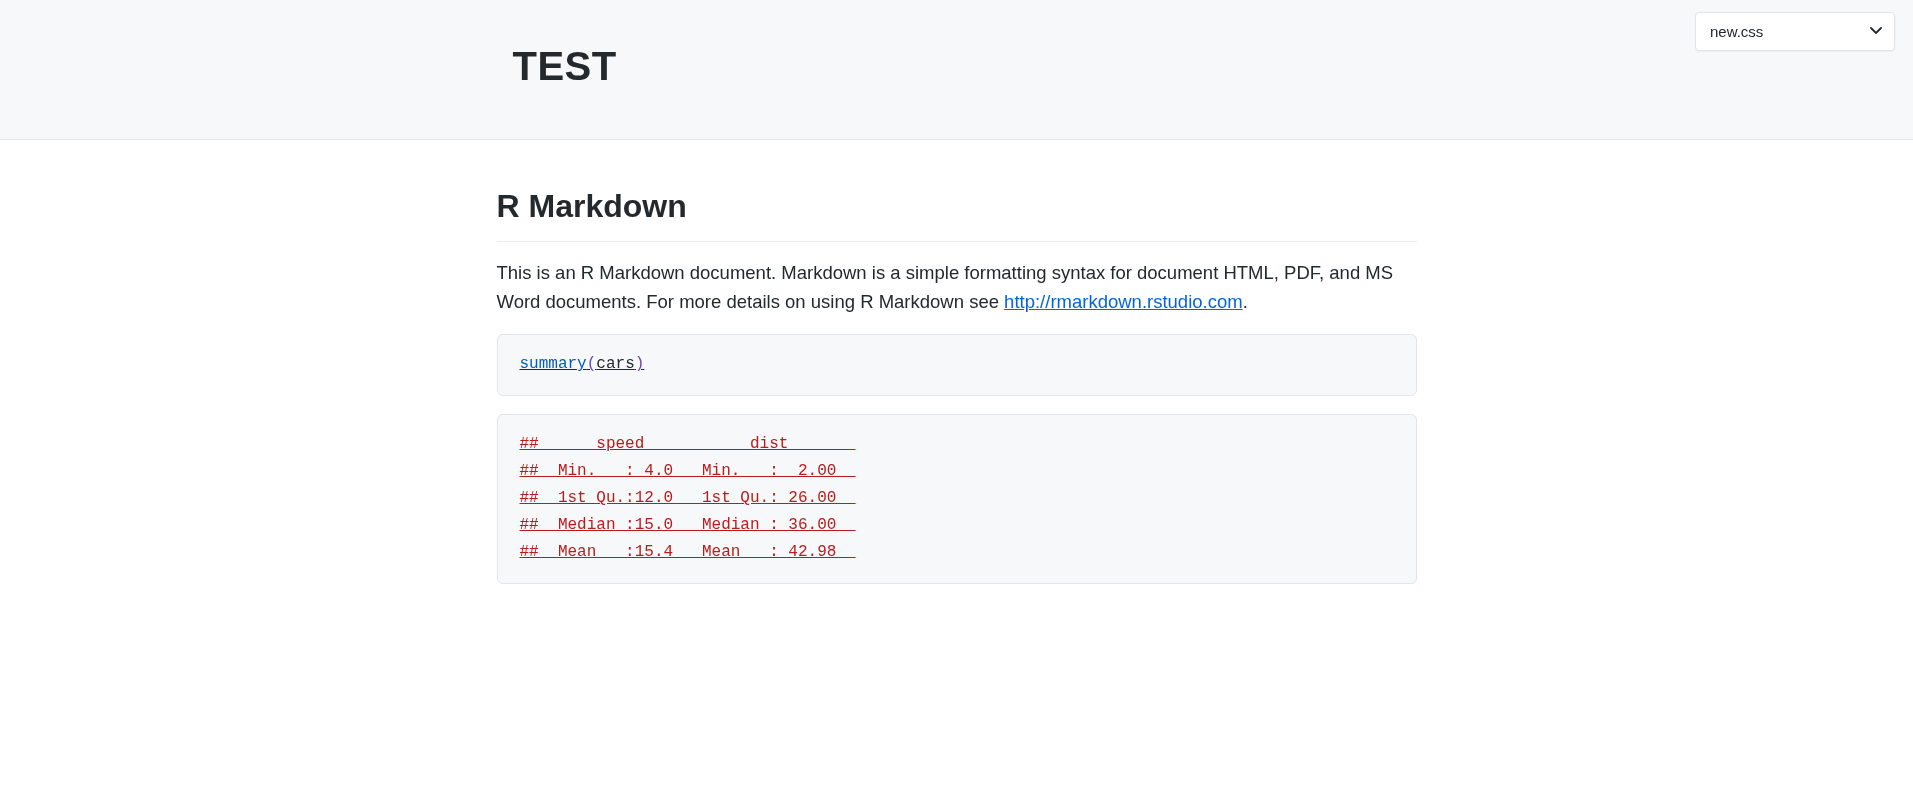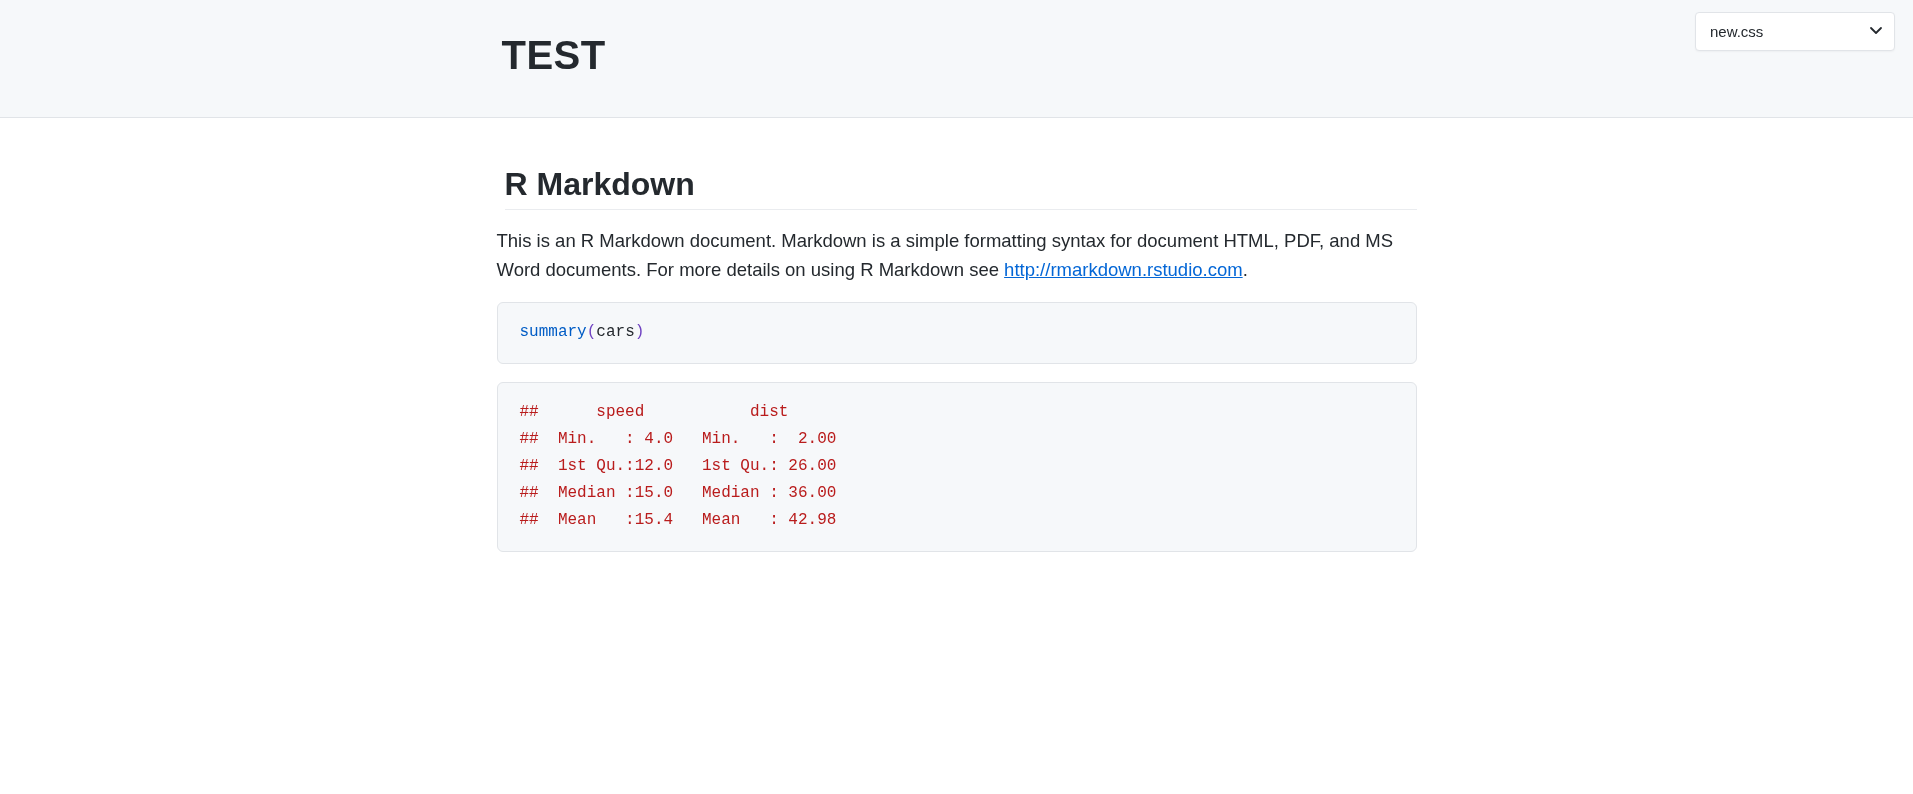--- a/index.html
+++ b/index.html
@@ -17,21 +17,21 @@
     background: #f6f8fa;
     border-bottom: 1px solid #e1e4e8;
     padding: 28px 0 34px 0;
     position: relative;
   }
   .header-inner {
     max-width: 920px;
     margin: 0 auto;
   }
   .doc-title {
-    margin: 5px;
+    margin: 16px;
     font-size: 40px;
     font-weight: 700;
     letter-spacing: 0.5px;
   }
   .css-selector {
     position: absolute;
     top: 12px;
     right: 18px;
     background: #ffffff;
     border: 1px solid #e1e4e8;
@@ -54,22 +54,22 @@
     pointer-events: none;
   }
   .content {
     max-width: 920px;
     margin: 0 auto;
     padding: 48px 0 40px 0;
   }
   h2.section-title {
     font-size: 32px;
     font-weight: 700;
-    margin: 0 0 8px 8px;
-    padding-bottom: 6px;
+    margin: 0 0 8px 0;
+    padding-bottom: 16px;
     border-bottom: 1px solid #eaecef;
   }
   p.body-text {
     font-size: 18.5px;
     line-height: 1.58;
     margin: 16px 0;
     color: #24292e;
   }
   a.link {
     color: #0366d6;
@@ -83,20 +83,21 @@
     background: #f6f8fa;
     border: 1px solid #e1e4e8;
     border-radius: 6px;
     padding: 16px 22px;
     margin: 18px 0;
     font-family: "Consolas", "Menlo", "Courier New", monospace;
     font-size: 16px;
     line-height: 1.7;
     overflow-x: auto;
     white-space: pre;
+    text-decoration: underline;
   }
   .tok-fn { color: #005cc5; }
   .tok-paren { color: #6f42c1; }
   .tok-var { color: #24292e; }
   .output-block {
     color: #b91c1c;
   }
 </style>
 </head>
 <body>

